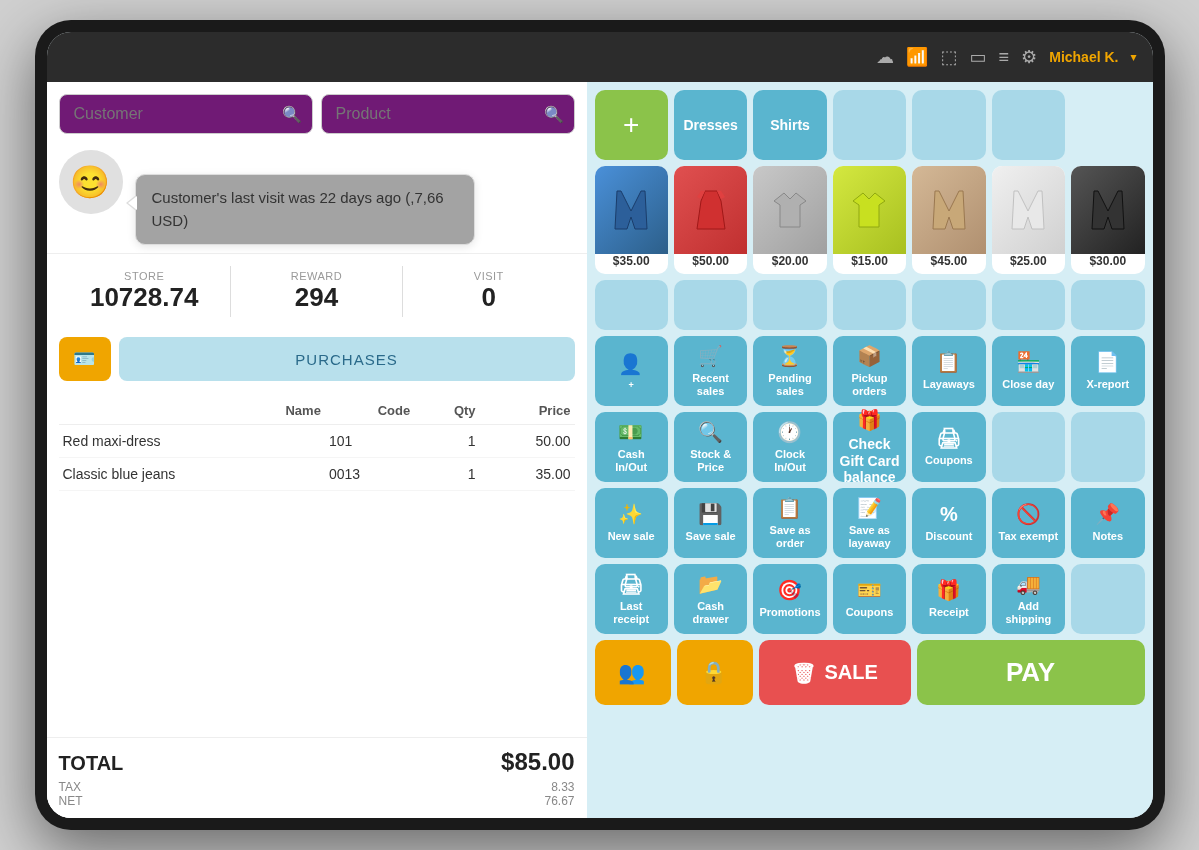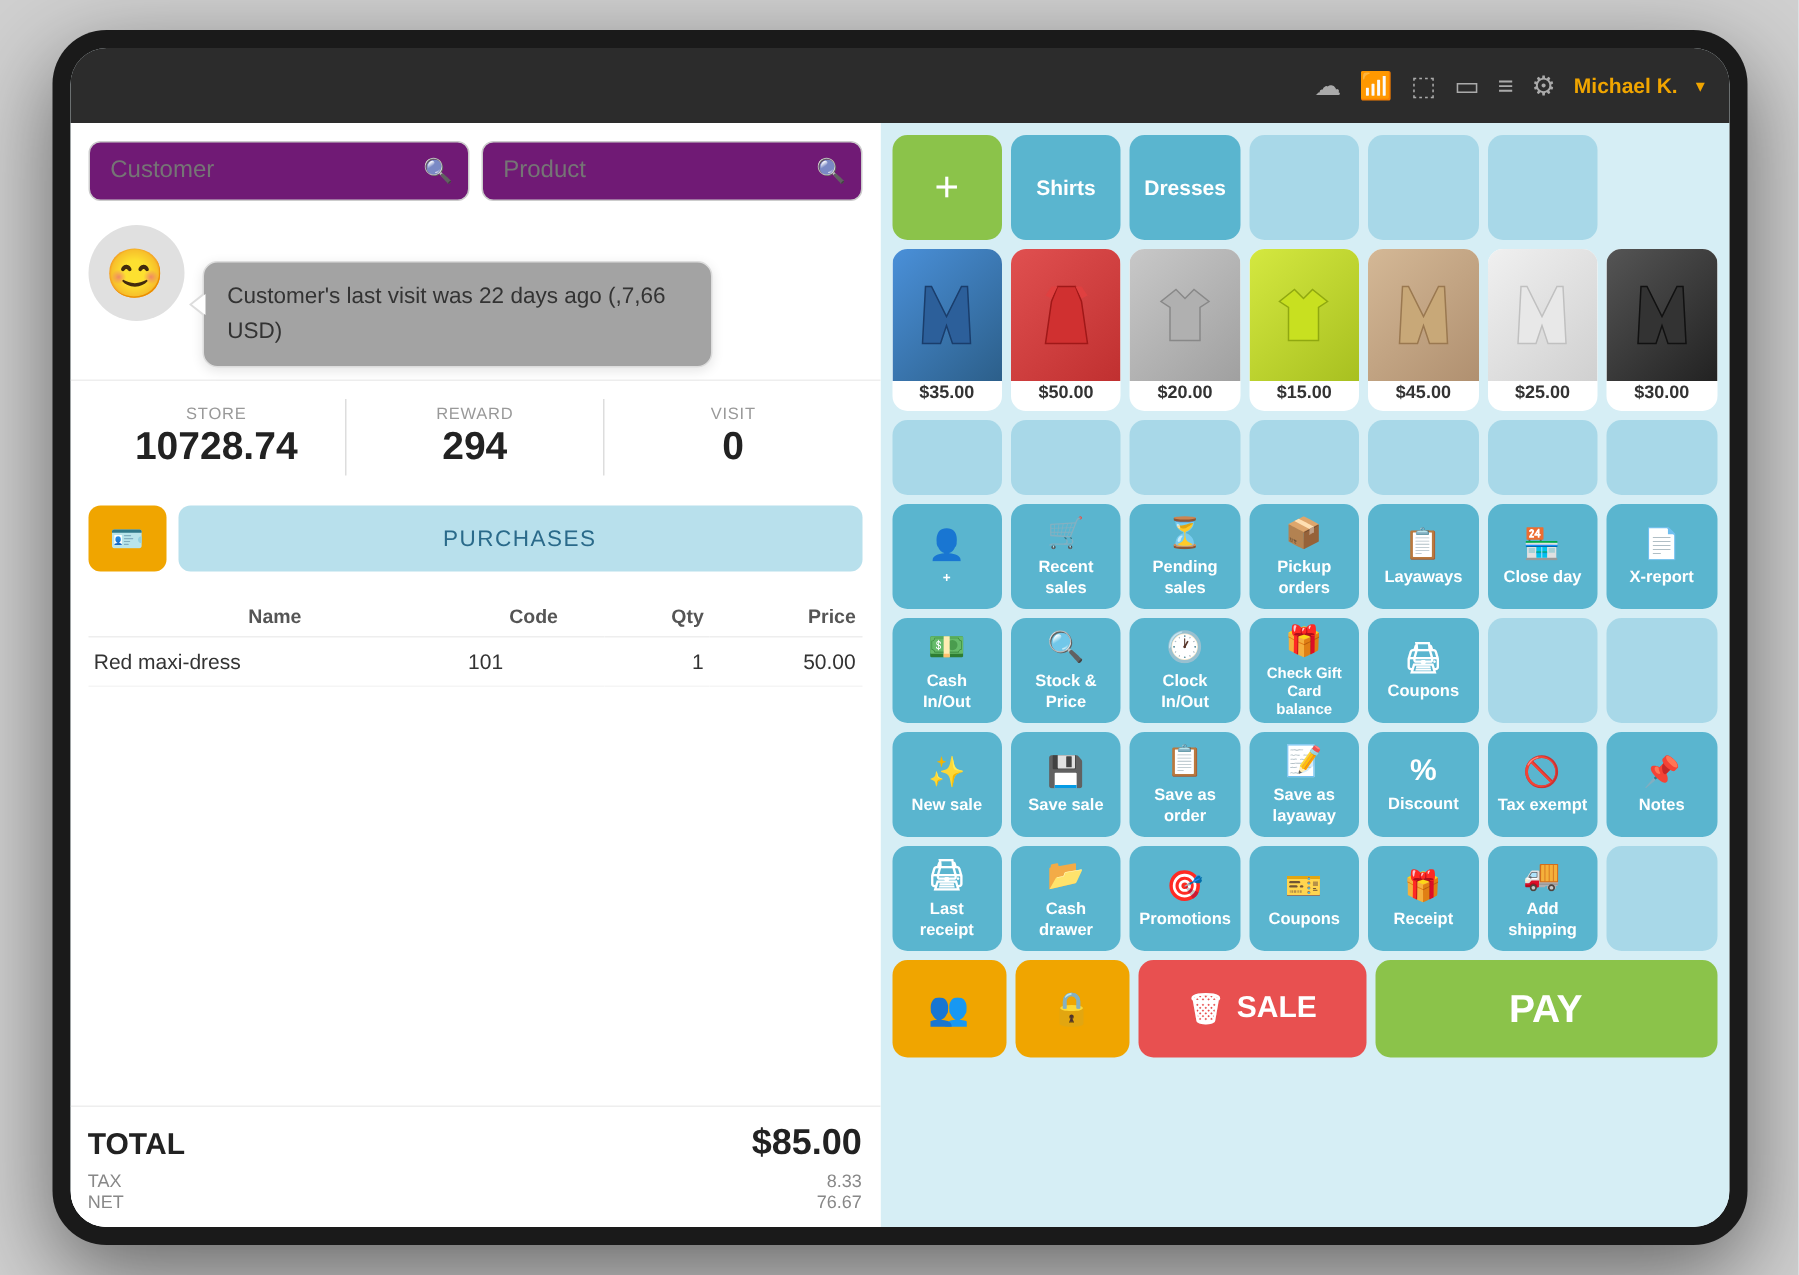--- a/index.html
+++ b/index.html
@@ -252,21 +252,21 @@
       background: white;
       overflow-y: auto;
     }
 
     .order-table table {
       width: 100%;
       border-collapse: collapse;
     }
 
     .order-table th {
-      text-align: center;
+      text-align: right;
       font-size: 13px;
       color: #555;
       font-weight: 600;
       padding: 6px 4px;
       border-bottom: 1px solid #eee;
     }
 
     .order-table th.right, .order-table td.right {
       text-align: right;
     }
@@ -568,20 +568,26 @@
                 <th class="right">Price</th>
               </tr>
             </thead>
             <tbody id="order-tbody">
             <tr>
       <td>Red maxi-dress</td>
       <td>101</td>
       <td class="right">1</td>
       <td class="right">50.00</td>
     </tr>
+                <tr>
+      <td>Classic blue jeans</td>
+      <td>0013</td>
+      <td class="right">1</td>
+      <td class="right">35.00</td>
+    </tr>
               </tbody>
           </table>
         </div>
 
         <div class="totals-area">
           <div class="total-main">
             <span class="total-label">TOTAL</span>
             <span class="total-amount">$85.00</span>
           </div>
           <div class="total-sub">
@@ -593,22 +599,22 @@
             <span>76.67</span>
           </div>
         </div>
 
       </div>
 
       <div class="right-panel">
 
         <div class="product-categories">
           <div class="cat-btn-add">+</div>
+          <div class="cat-btn">Dresses</div>
           <div class="cat-btn">Shirts</div>
-          <div class="cat-btn">Dresses</div>
           <div class="cat-btn-empty"></div>
           <div class="cat-btn-empty"></div>
           <div class="cat-btn-empty"></div>
         </div>
 
         <div class="product-items">
 
           <div class="product-item">
             <div class="product-item-img jeans-img">
               <svg width="36" height="42" viewBox="0 0 36 42">
@@ -724,21 +730,21 @@
           <div class="action-btn">
             <span class="action-btn-icon">🔍</span>
             <span class="action-btn-label">Stock &amp; Price</span>
           </div>
           <div class="action-btn">
             <span class="action-btn-icon">🕐</span>
             <span class="action-btn-label">Clock In/Out</span>
           </div>
           <div class="action-btn">
             <span class="action-btn-icon">🎁</span>
-            <span class="action-btn-label" style="font-size:10px;">Check Gift Card balance</span>
+            <span class="action-btn-label" style="font-size:14px;">Check Gift Card balance</span>
           </div>
           <div class="action-btn">
             <span class="action-btn-icon">🖨</span>
             <span class="action-btn-label">Coupons</span>
           </div>
           <div class="cat-btn-empty" style="height:70px;border-radius:10px;"></div>
           <div class="cat-btn-empty" style="height:70px;border-radius:10px;"></div>
         </div>
 
         <div class="action-grid">

